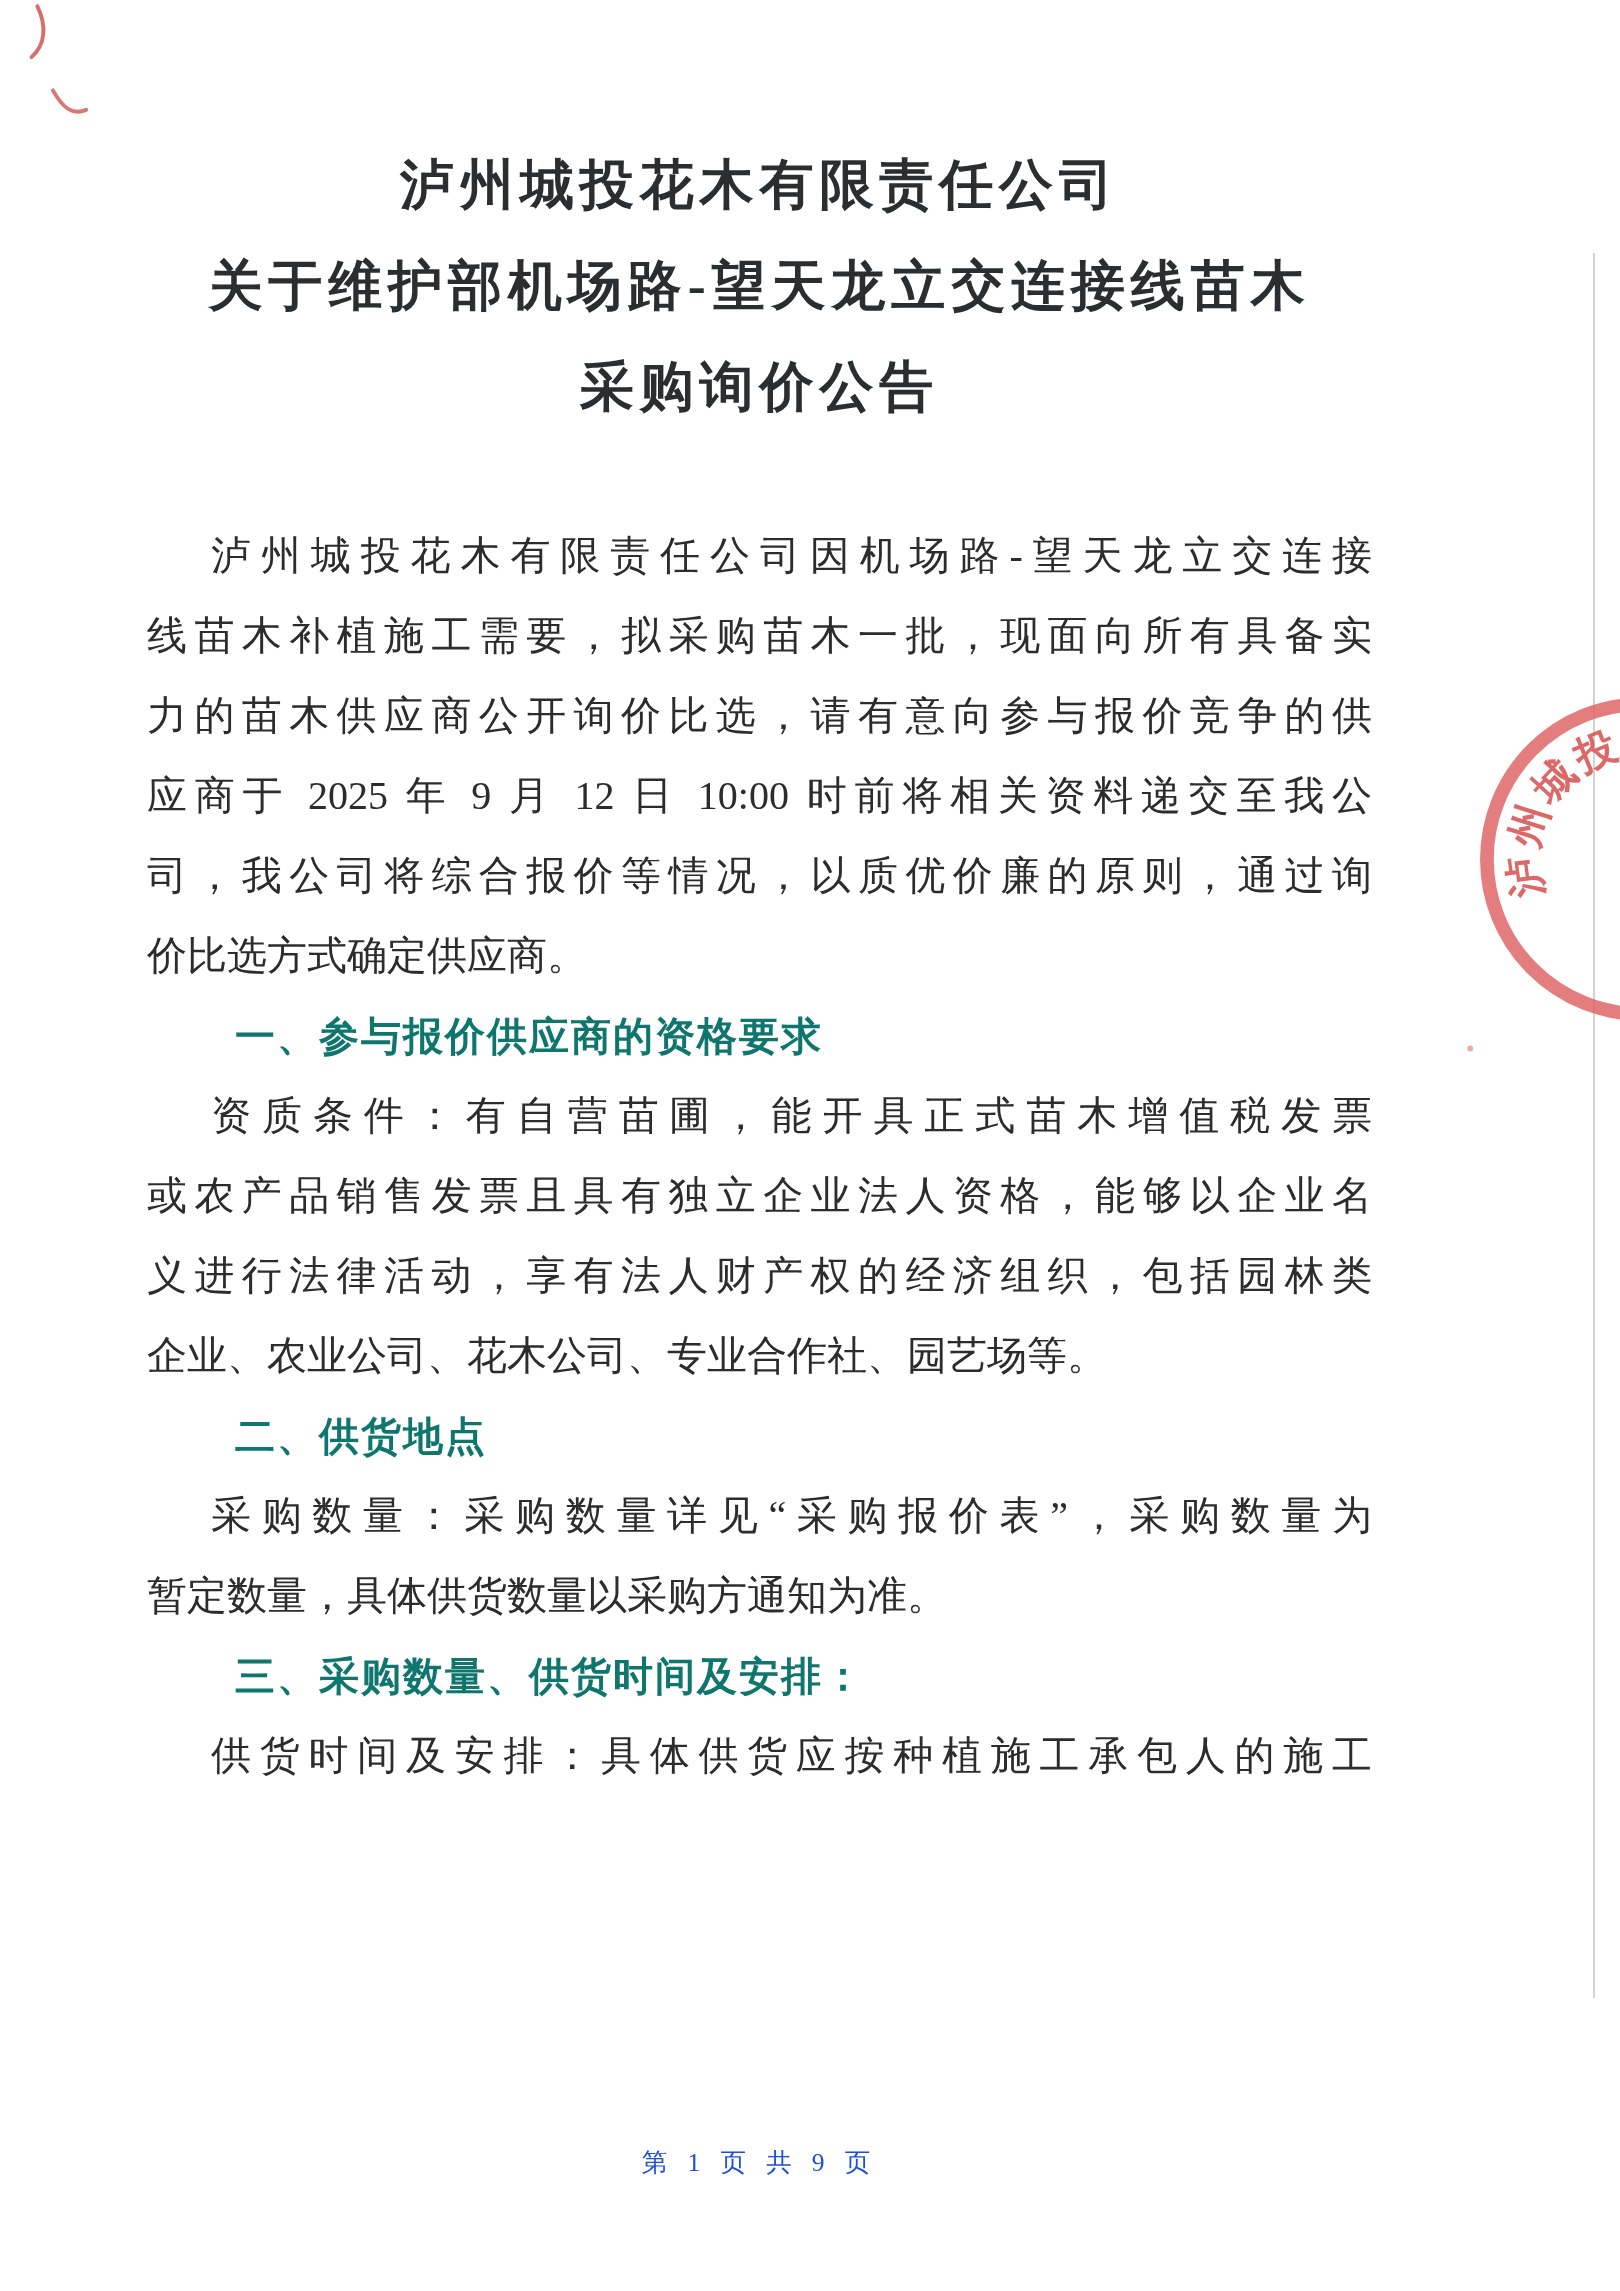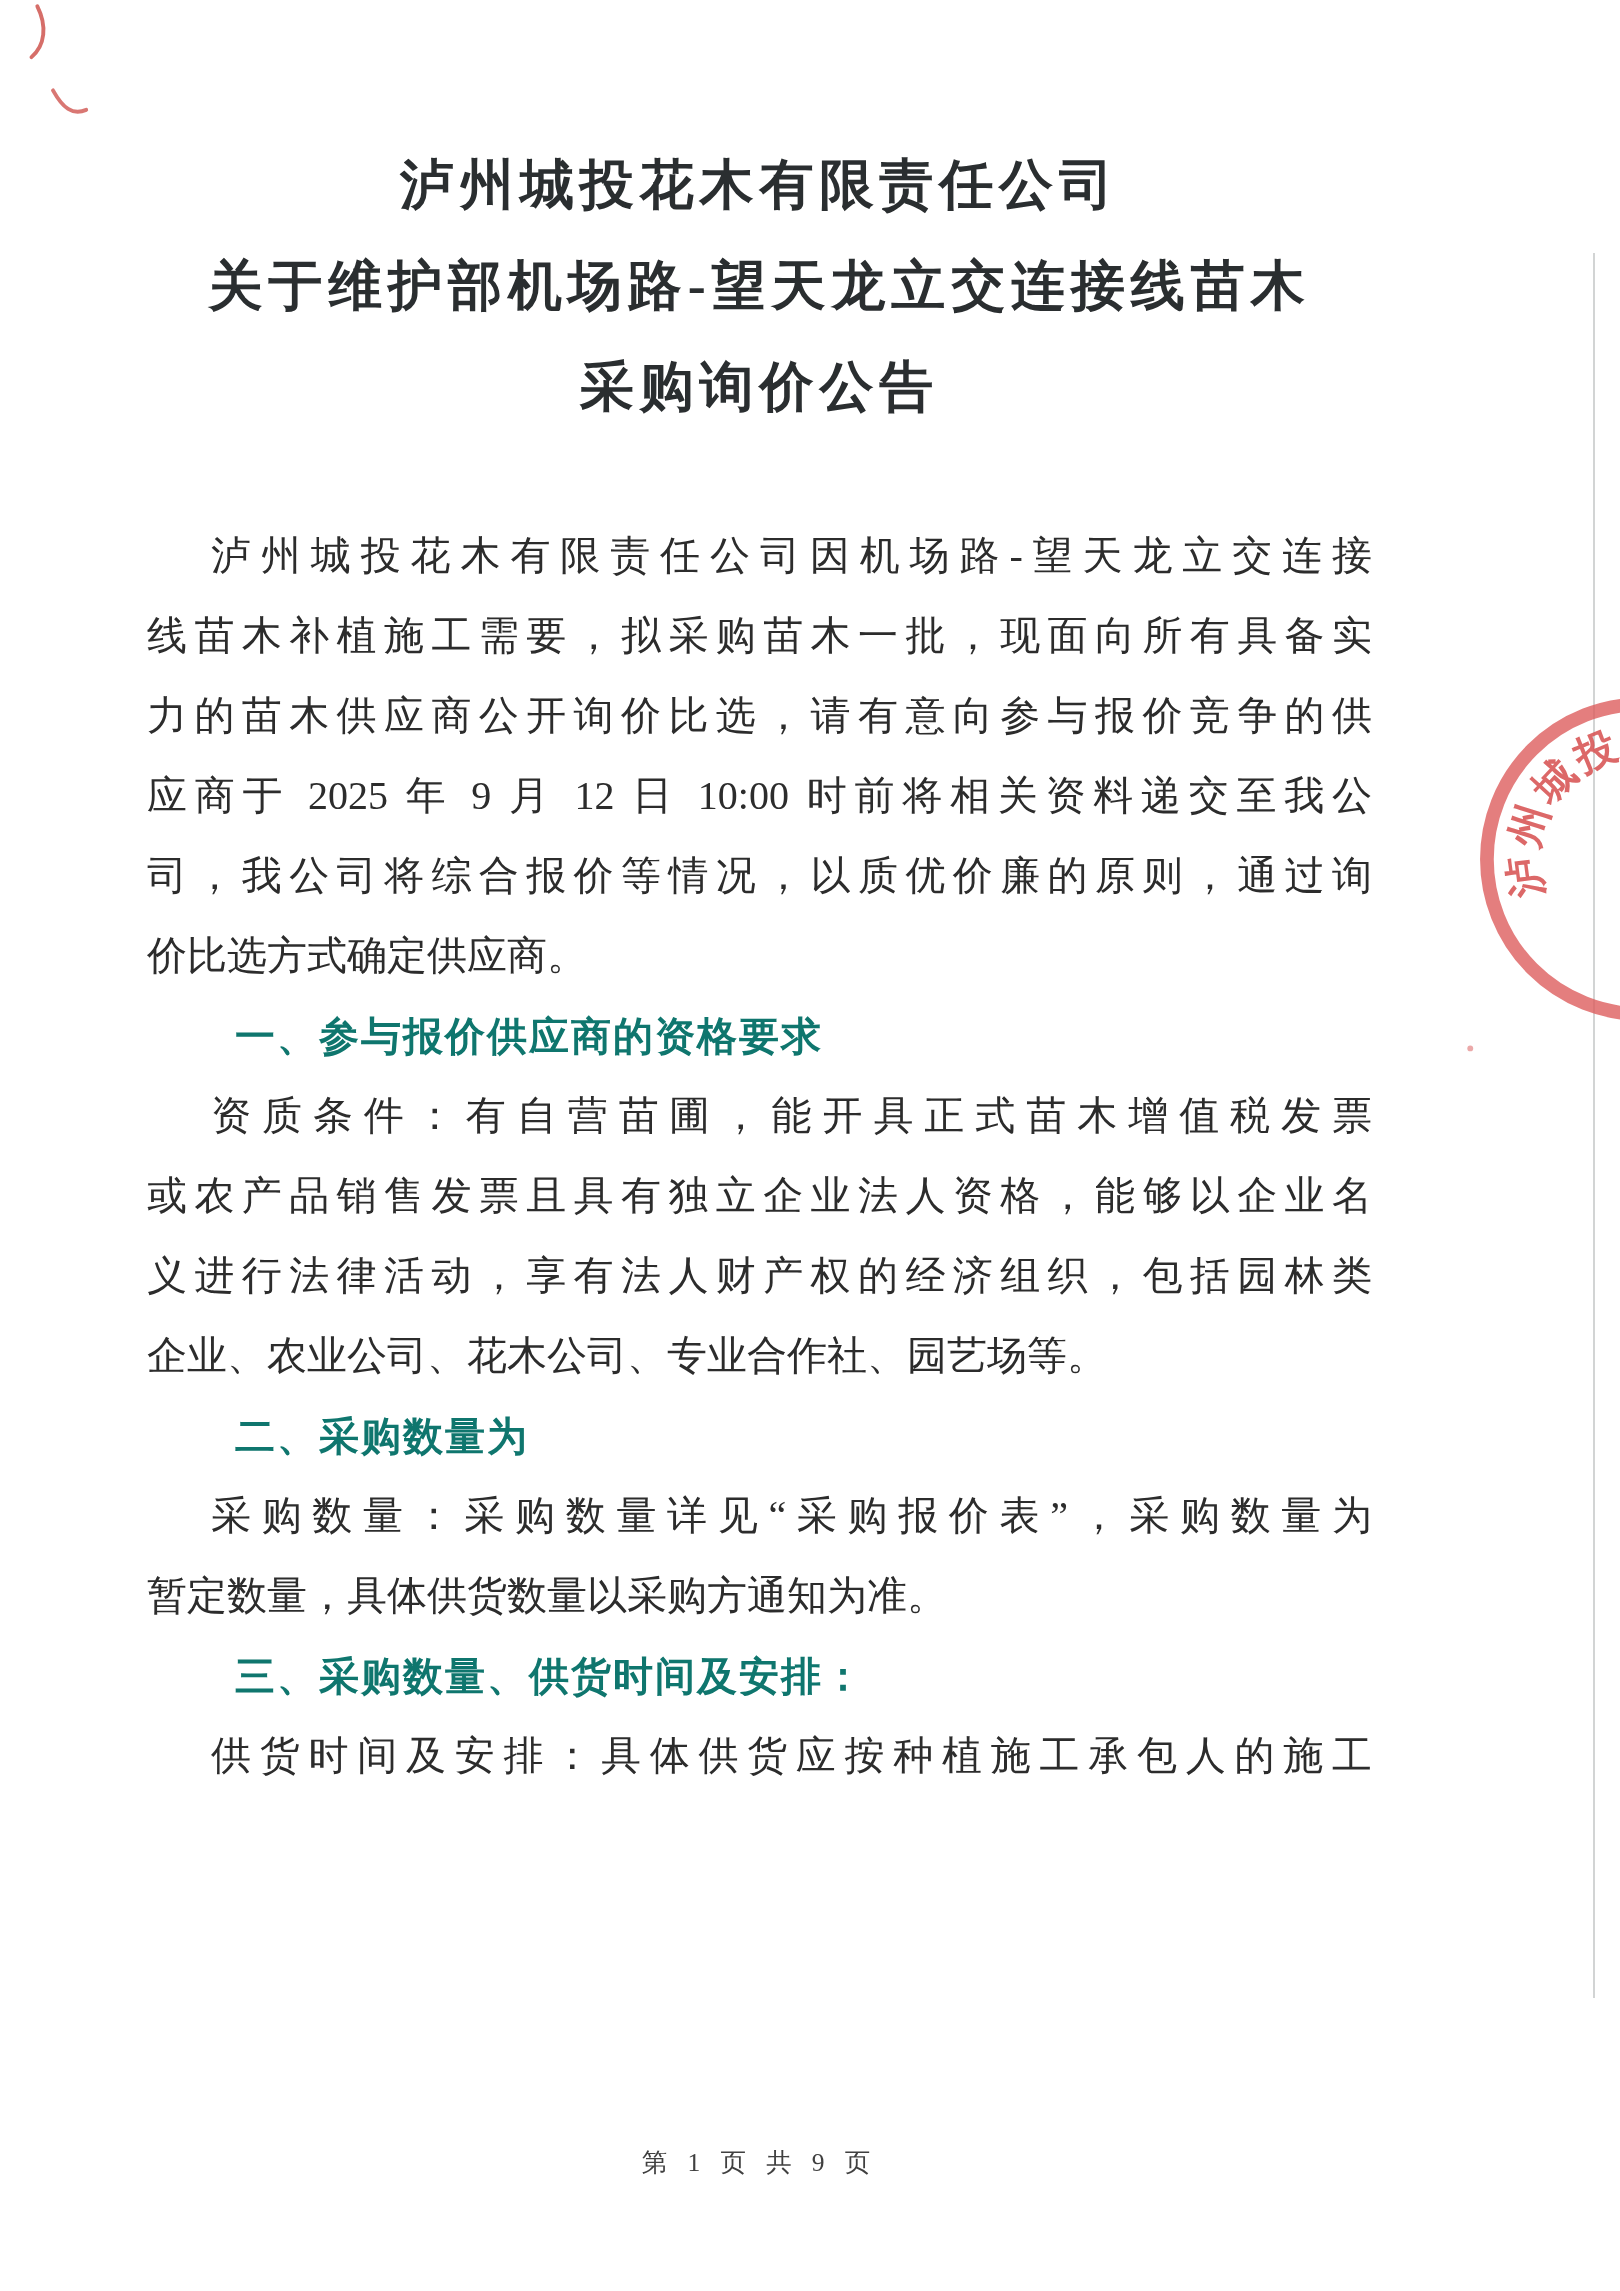--- a/index.html
+++ b/index.html
@@ -58,21 +58,21 @@
 
   
   .footer {
     position: absolute;
     left: 147px;
     top: 2145px;
     width: 1225px;
     text-align: center;
     font-size: 25.5px;
     letter-spacing: 6.9px;
-    color: #404040;
+    color: #1d4ed8;
   }
 
   
   .scan-line {
     position: absolute;
     left: 1593px;
     top: 253px;
     width: 2px;
     height: 1745px;
     background: #c3c6c6;
@@ -119,21 +119,21 @@
       <div class="block heading">
         <div class="line first">一、参与报价供应商的资格要求</div>
       </div>
       <div class="block paragraph">
         <div class="line first fill">资质条件：有自营苗圃，能开具正式苗木增值税发票</div>
         <div class="line fill">或农产品销售发票且具有独立企业法人资格，能够以企业名</div>
         <div class="line fill">义进行法律活动，享有法人财产权的经济组织，包括园林类</div>
         <div class="line">企业、农业公司、花木公司、专业合作社、园艺场等。</div>
       </div>
       <div class="block heading">
-        <div class="line first">二、采购数量为</div>
+        <div class="line first">二、供货地点</div>
       </div>
       <div class="block paragraph">
         <div class="line first fill">采购数量：采购数量详见“采购报价表”，采购数量为</div>
         <div class="line">暂定数量，具体供货数量以采购方通知为准。</div>
       </div>
       <div class="block heading">
         <div class="line first">三、采购数量、供货时间及安排：</div>
       </div>
       <div class="block paragraph">
         <div class="line first fill">供货时间及安排：具体供货应按种植施工承包人的施工</div>

